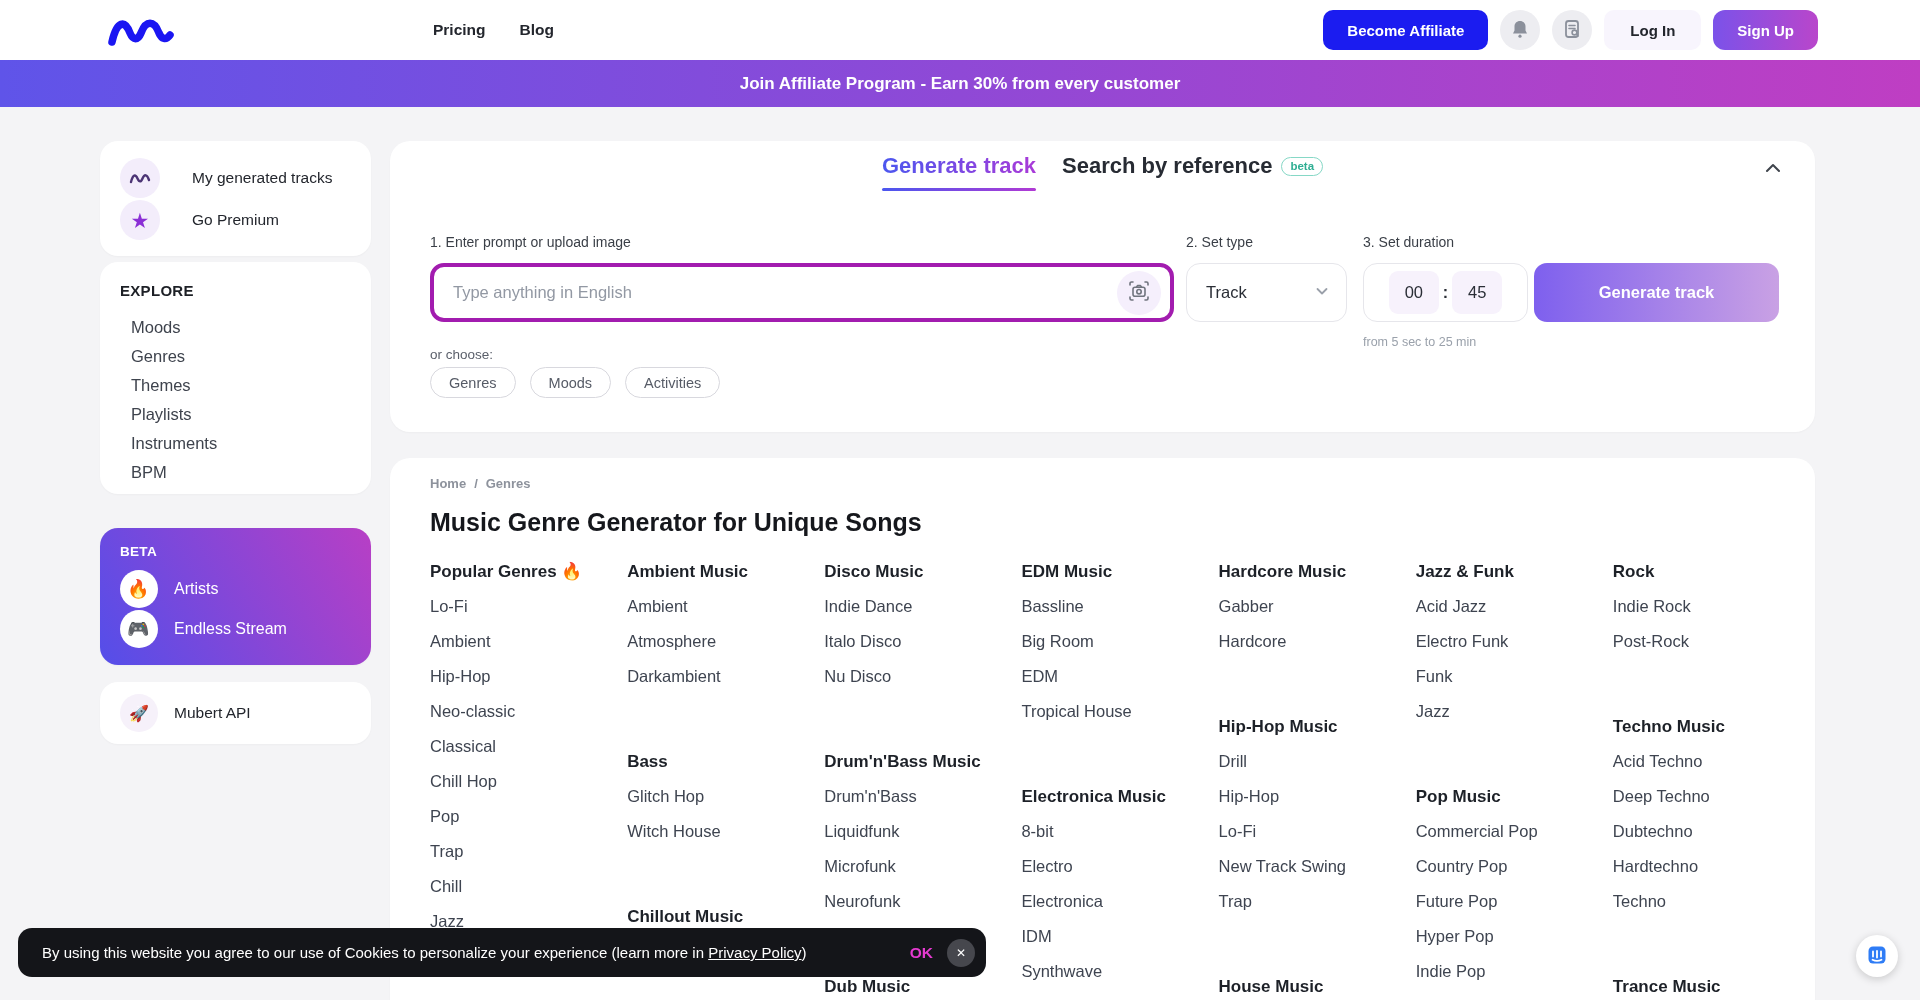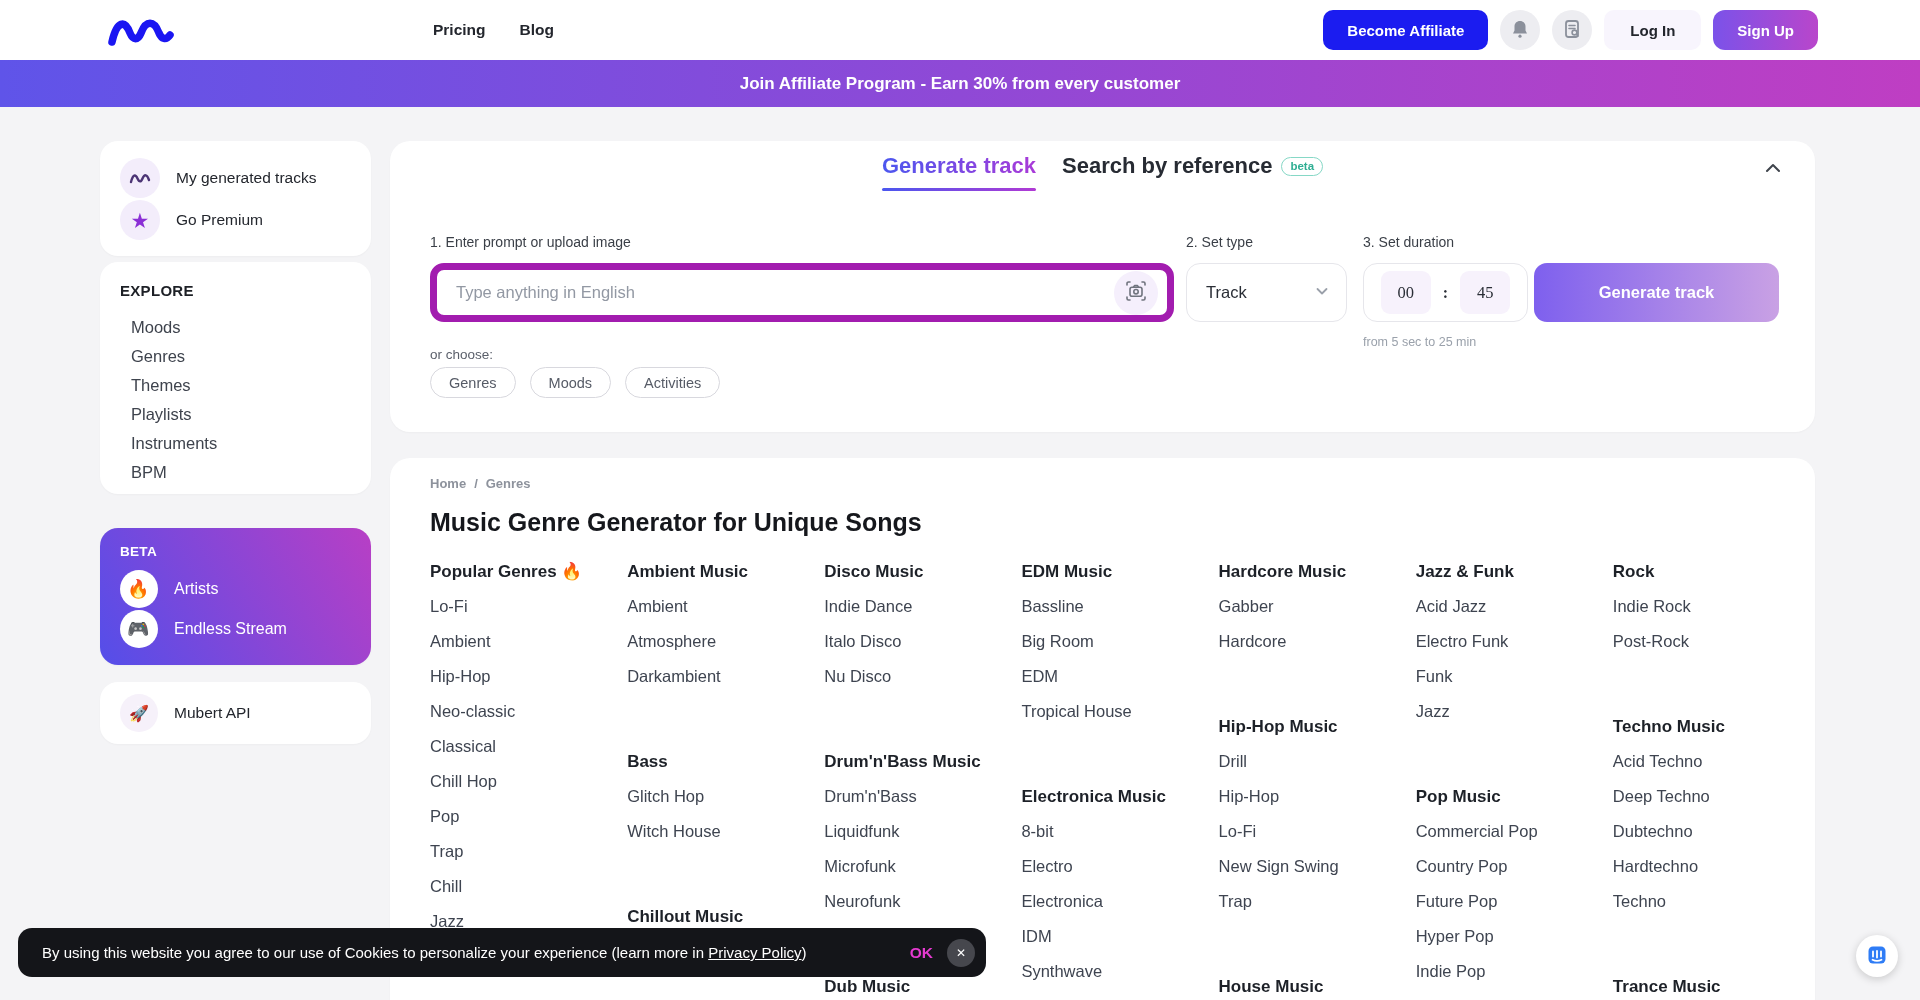--- a/index.html
+++ b/index.html
@@ -20,21 +20,21 @@
   .btn-signup { background:linear-gradient(90deg,#7b52e9,#b946cb); color:#fff; padding:0 24px; border-radius:12px;text-align:right; }
 
   
   .banner { position:absolute; top:60px; left:0; width:1920px; height:47px;
     background:linear-gradient(90deg,#5f54e9,#bf3ec3); display:flex; align-items:center; justify-content:center;
     color:#fff; font-size:17px; font-weight:700; cursor:pointer; z-index:19; }
 
   
   .card { position:absolute; left:100px; width:271px; background:#fff; border-radius:18px; box-shadow:0 1px 2px rgba(20,20,40,.03); }
   .card-quick { top:141px; height:115px; padding:17px 20px; }
-  .srow { display:flex; align-items:center; gap:16px; height:40px; cursor:pointer; }
+  .srow { display:flex; align-items:center; gap:32px; height:40px; cursor:pointer; }
   .srow + .srow { margin-top:2px; }
   .scircle { width:40px; height:40px; border-radius:50%; background:#f3edfb; display:flex; align-items:center; justify-content:center; flex:0 0 auto; }
   .slabel { font-size:15.5px; font-weight:500; color:#23262d; }
   .star-glyph { color:#8b2fd6; font-size:21px; line-height:1; }
 
   .card-explore { top:262px; height:232px; padding:20px 0 0 20px; }
   .explore-title { font-size:15px; font-weight:700; color:#1d2026; letter-spacing:.3px; margin-bottom:14px; }
   .explore-item { font-size:16.5px; color:#3e434d; line-height:29px; padding-left:11px; cursor:pointer; }
 
   .card-beta { top:528px; height:137px; padding:16px 20px; background:linear-gradient(60deg,#544ee9,#b83fc5); }
@@ -57,29 +57,29 @@
     background:linear-gradient(90deg,#4b57ef,#b13ad4); }
   .tab-inactive { color:#272b33; }
   .beta-badge { margin-left:9px; font-size:11.5px; font-weight:700; color:#2fae93; border:1.5px solid #86d8c6; border-radius:10px; padding:2px 8px 3px; }
   .collapse-btn { position:absolute; right:28px; top:14px; width:28px; height:28px; background:none; border:none; cursor:pointer; display:flex; align-items:center; justify-content:center; }
 
   .flabel { position:absolute; font-size:14px; color:#3a3f47; }
   .lbl1 { left:40px; top:93px; }
   .lbl2 { left:796px; top:93px; }
   .lbl3 { left:973px; top:93px; }
 
-  .prompt-wrap { position:absolute; left:40px; top:122px; width:744px; height:59px; border:7px solid #a21caf; border-radius:14px; background:#fff; display:flex; align-items:center;justify-content:center; }
+  .prompt-wrap { position:absolute; left:40px; top:122px; width:744px; height:59px; border:4px solid #a21caf; border-radius:14px; background:#fff; display:flex; align-items:center;justify-content:center; }
   .prompt-input { flex:1; border:none; outline:none; background:transparent; font-family:inherit; font-size:16.5px; color:#23262d; padding:0 16px 0 19px; }
   .prompt-input::placeholder { color:#9298a3; }
   .cam-circle { width:44px; height:44px; border-radius:50%; background:#f5effc; display:flex; align-items:center; justify-content:center; margin-right:9px; cursor:pointer; flex:0 0 auto; }
 
   .type-select { position:absolute; left:796px; top:122px; width:161px; height:59px; border:1px solid #e6e6eb; border-radius:14px; display:flex; align-items:center; justify-content:space-between; padding:0 16px 0 19px; cursor:pointer; }
   .type-value { font-size:16.5px; color:#2a2e36; }
 
-  .duration { position:absolute; left:973px; top:122px; width:165px; height:59px; border:1px solid #e6e6eb; border-radius:14px; display:flex; align-items:center; justify-content:center; gap:12px;font-family:Liberation Serif, serif; }
+  .duration { position:absolute; left:973px; top:122px; width:165px; height:59px; border:1px solid #e6e6eb; border-radius:14px; display:flex; align-items:center; justify-content:center; gap:4px; }
   .dur-box { width:50px; height:43px; border:none; border-radius:9px; background:#f7f2fc; font-family:inherit; font-size:16.5px; color:#2a2e36; text-align:center; outline:none; }
   .dur-sep { font-size:16px; color:#2a2e36; font-weight:700; }
   .dur-hint { position:absolute; left:973px; top:194px; font-size:12.5px; color:#9aa1ab; }
 
   .gen-btn { position:absolute; left:1144px; top:122px; width:245px; height:59px; border:none; border-radius:13px;
     background:linear-gradient(90deg,#7e60ee,#c9a1e4); color:#fff; font-family:inherit; font-size:16.5px; font-weight:700; cursor:pointer; }
 
   .or-choose { position:absolute; left:40px; top:206px; font-size:13.5px; color:#5b606b; }
   .chips { position:absolute; left:40px; top:226px; display:flex; gap:14px; }
   .chip { height:31px; padding:0 18px; border:1px solid #d8d8de; border-radius:16px; background:#fff; font-family:inherit; font-size:14.5px; color:#565b66; cursor:pointer; display:flex; align-items:center; }
@@ -344,21 +344,21 @@
           <div class="gsec">
             <div class="gsec-title">Hardcore Music</div>
             <div class="gitem">Gabber</div>
             <div class="gitem">Hardcore</div>
           </div>
           <div class="gsec">
             <div class="gsec-title">Hip-Hop Music</div>
             <div class="gitem">Drill</div>
             <div class="gitem">Hip-Hop</div>
             <div class="gitem">Lo-Fi</div>
-            <div class="gitem">New Sign Swing</div>
+            <div class="gitem">New Track Swing</div>
             <div class="gitem">Trap</div>
           </div>
           <div class="gsec">
             <div class="gsec-title">House Music</div>
           </div>
         </div>
         <div>
           <div class="gsec">
             <div class="gsec-title">Jazz &amp; Funk</div>
             <div class="gitem">Acid Jazz</div>

